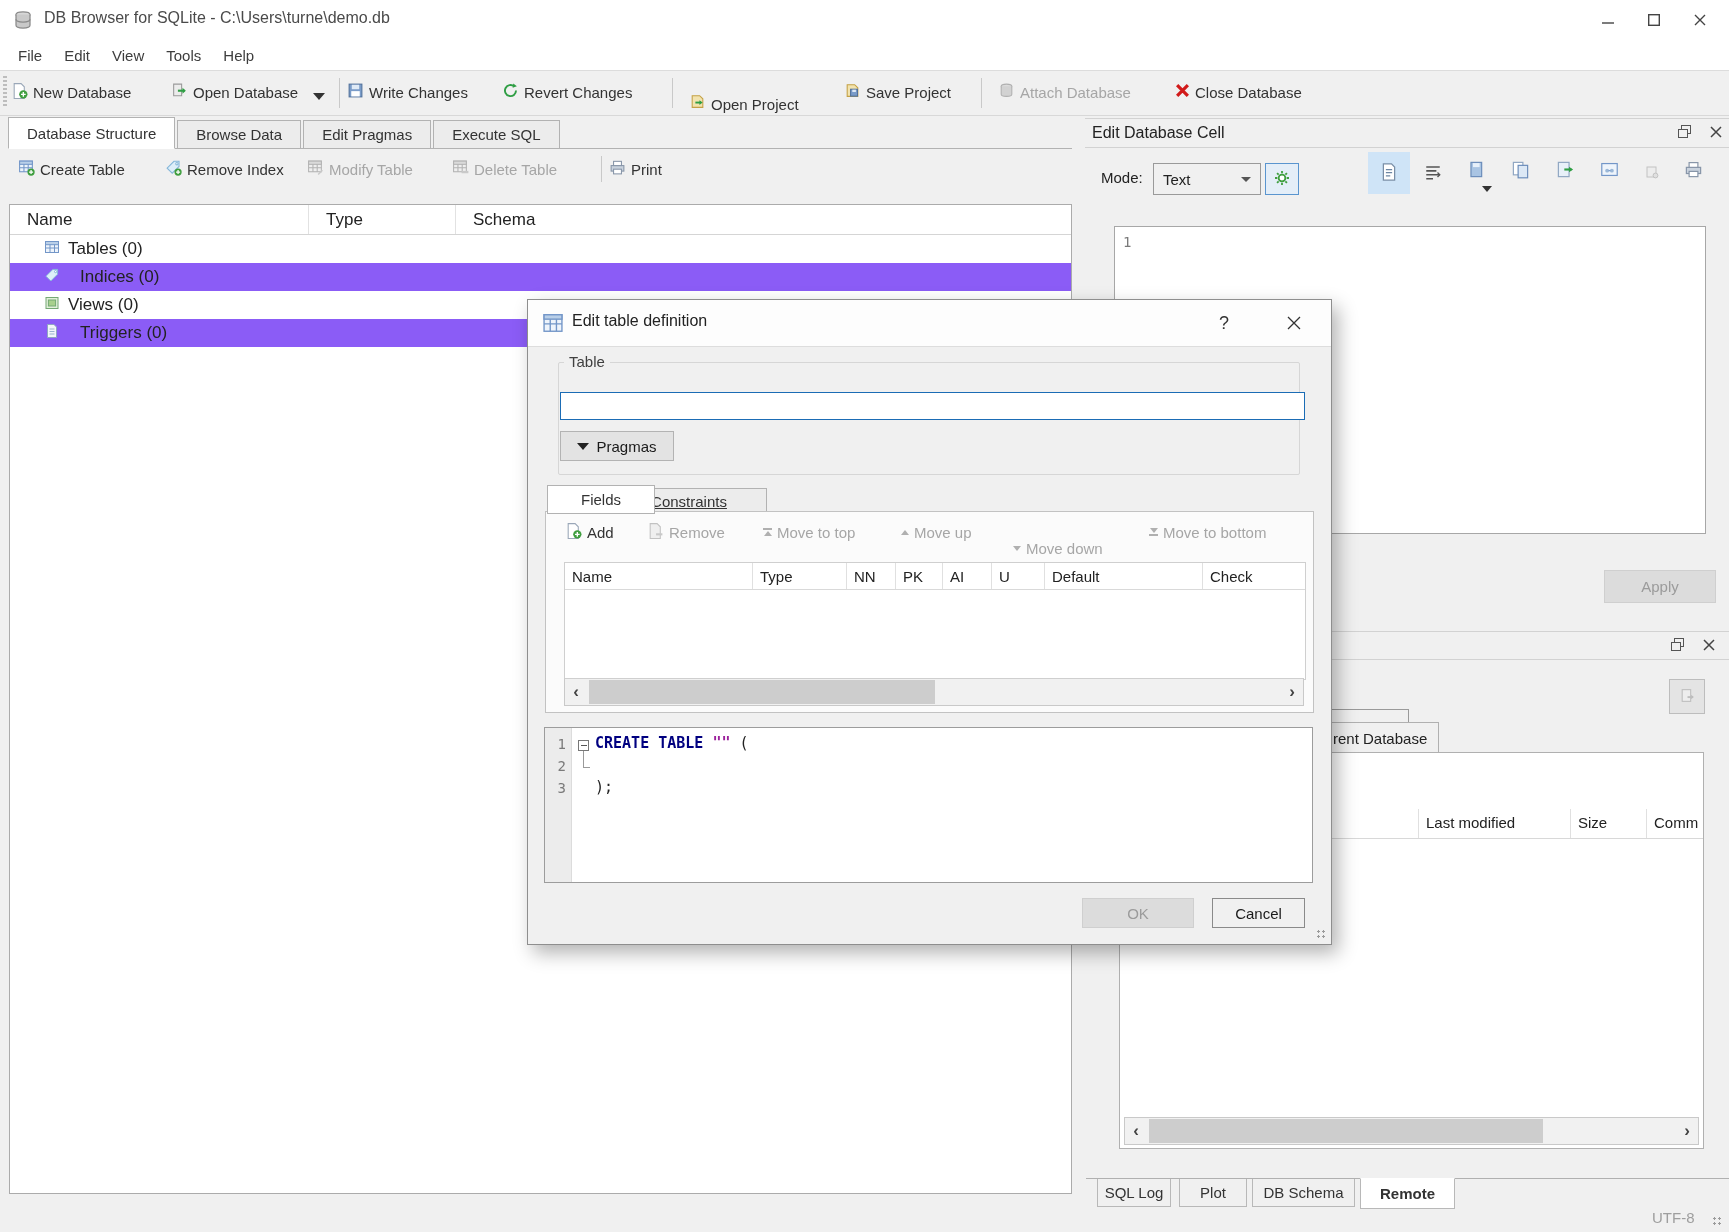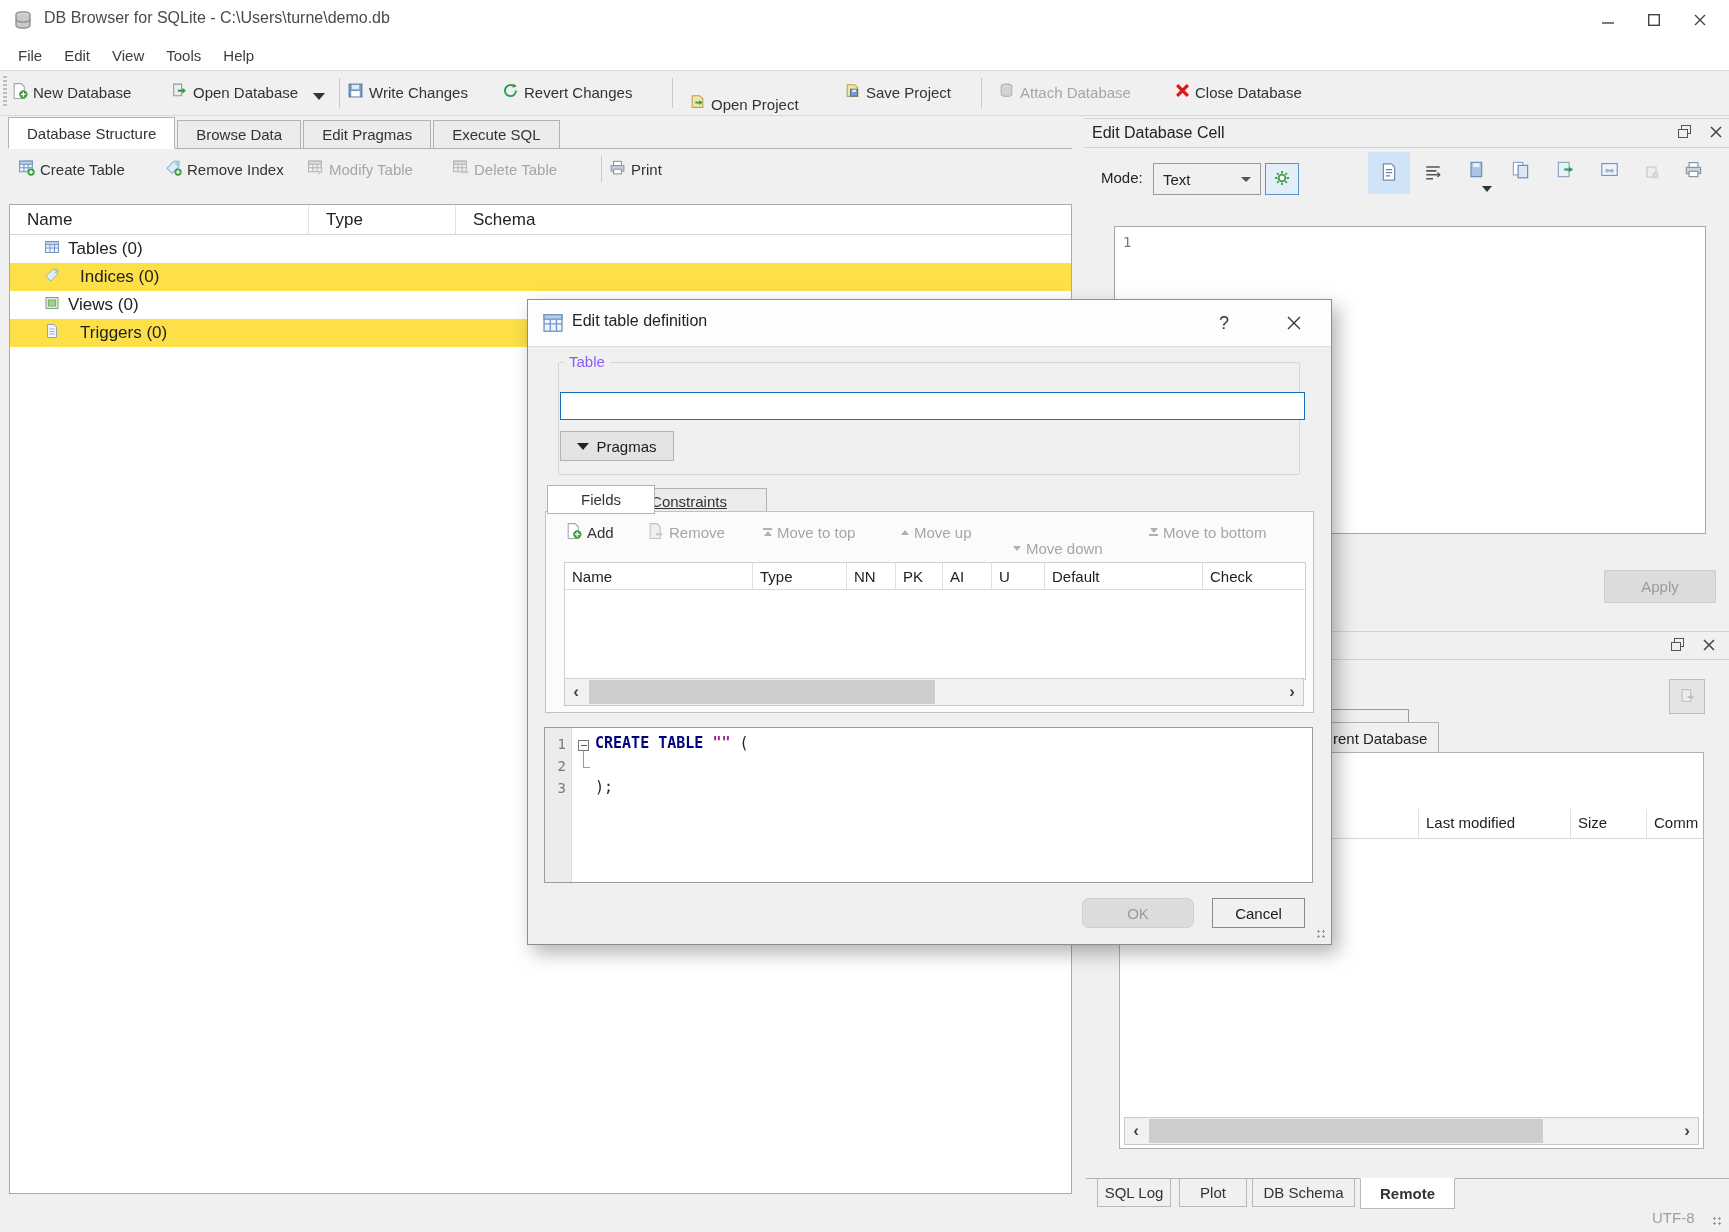--- a/index.html
+++ b/index.html
@@ -23,36 +23,36 @@
   .tabbar{left:8px;top:118px;width:1064px;height:30px;border-bottom:1px solid #b2b2b2;display:flex;align-items:flex-end;gap:2px;}
   .tab{height:27px;display:flex;align-items:center;justify-content:center;background:#ececec;border:1px solid #b2b2b2;border-bottom:none;padding:0 18px;color:#333;}
   .tab.active{background:#fff;height:30px;margin-bottom:-1px;border-bottom:1px solid #fff;}
   
   .subbar{left:8px;top:152px;width:1064px;height:38px;}
   
   .tree{left:9px;top:204px;width:1061px;height:988px;background:#fff;border:1px solid #ababab;font-size:17px;}
   .treehead{display:flex;height:29px;border-bottom:1px solid #d5d5d5;}
   .treehead .cell{display:flex;align-items:center;padding-left:17px;border-right:1px solid #e2e2e2;}
   .treerow{display:flex;align-items:center;height:28px;padding-left:34px;gap:8px;}
-  .treerow.alt{background:#fde047;gap:20px;}
+  .treerow.alt{background:#8b5cf6;gap:20px;}
   
   .docktitle{background:#f0f0f0;border-top:1px solid #d2d2d2;border-bottom:1px solid #d2d2d2;display:flex;align-items:center;font-size:16px;color:#222;}
   .dockico{color:#555;font-size:14px;width:24px;text-align:center;}
   .combo{background:#f0f0f0;border:1px solid #9a9a9a;display:flex;align-items:center;position:relative;font-size:15px;}
   .combo .chev{position:absolute;right:9px;top:50%;margin-top:-2px;width:0;height:0;border-left:5px solid transparent;border-right:5px solid transparent;border-top:5px solid #555;}
   .iconbtn{display:flex;align-items:center;justify-content:center;}
   .editor{background:#fff;border:1px solid #a7a7a7;}
   .linenum{color:#7a7a7a;font-family:"DejaVu Sans Mono",monospace;font-size:14px;}
   .btn{display:flex;align-items:center;justify-content:center;background:#e7e7e7;border:1px solid #a9a9a9;font-size:15px;color:#1a1a1a;}
   .btn.gray{background:#dcdcdc;border-color:#cfcfcf;color:#9b9b9b;}
   
   .dialog{left:527px;top:299px;width:803px;height:644px;background:#f0f0f0;border:1px solid #8e8e8e;box-shadow:6px 8px 18px rgba(0,0,0,.30);z-index:10;}
   .dlgtitle{position:absolute;left:0;top:0;width:100%;height:46px;background:#fdfdfd;border-bottom:1px solid #ddd;display:flex;align-items:center;}
   .groupbox{position:absolute;border:1px solid #d6d6d6;border-radius:2px;}
-  .grouplabel{position:absolute;background:#f0f0f0;padding:0 5px;color:#8b5cf6;}
+  .grouplabel{position:absolute;background:#f0f0f0;padding:0 5px;color:#404040;}
   .fieldgridhead{display:flex;height:26px;border-bottom:1px solid #d9d9d9;background:#fff;}
   .fieldgridhead .cell{display:flex;align-items:center;padding-left:7px;border-right:1px solid #e0e0e0;font-size:15px;}
   .scrollbar{background:#f1f1f1;border:1px solid #c9c9c9;position:absolute;display:flex;align-items:center;}
   .scrollarrow{width:22px;height:100%;display:flex;align-items:center;justify-content:center;color:#444;font-weight:bold;font-size:17px;}
   .thumb{position:absolute;top:1px;bottom:1px;background:#cdcdcd;}
   .mono{font-family:"DejaVu Sans Mono",monospace;}
   .kw{color:var(--sql-keyword,#000080);font-weight:bold;}
   .str{color:var(--sql-string,#9b1f9b);font-weight:bold;}
   .mvico{display:inline-flex;flex-direction:column;align-items:center;gap:1px;}
   .mvbar{width:9px;height:2px;background:#b0b0b0;}
@@ -504,18 +504,18 @@
       </div>
       <div class="abs" style="left:38px;top:23px;width:6px;height:16px;border-left:1px solid #9a9a9a;border-bottom:1px solid #9a9a9a;"></div>
       <div class="abs mono" style="left:50px;top:6px;font-size:15px;">
         <span class="kw">CREATE TABLE</span>
         <span class="str">""</span>
         <span>(</span>
       </div>
       <div class="abs mono" style="left:50px;top:50px;font-size:15px;">);</div>
     </div>
 
-    <div class="abs btn gray" style="left:554px;top:598px;width:110px;height:28px;border-radius:7px;">OK</div>
+    <div class="abs btn gray" style="left:554px;top:598px;width:110px;height:28px;">OK</div>
     <div class="abs btn" style="left:684px;top:598px;width:91px;height:28px;background:#f0f0f0;border-color:#8a8a8a;">Cancel</div>
     <div class="abs gripdots" style="left:788px;top:629px;"></div>
   </div>
 
 </div>
 
 </body></html>

